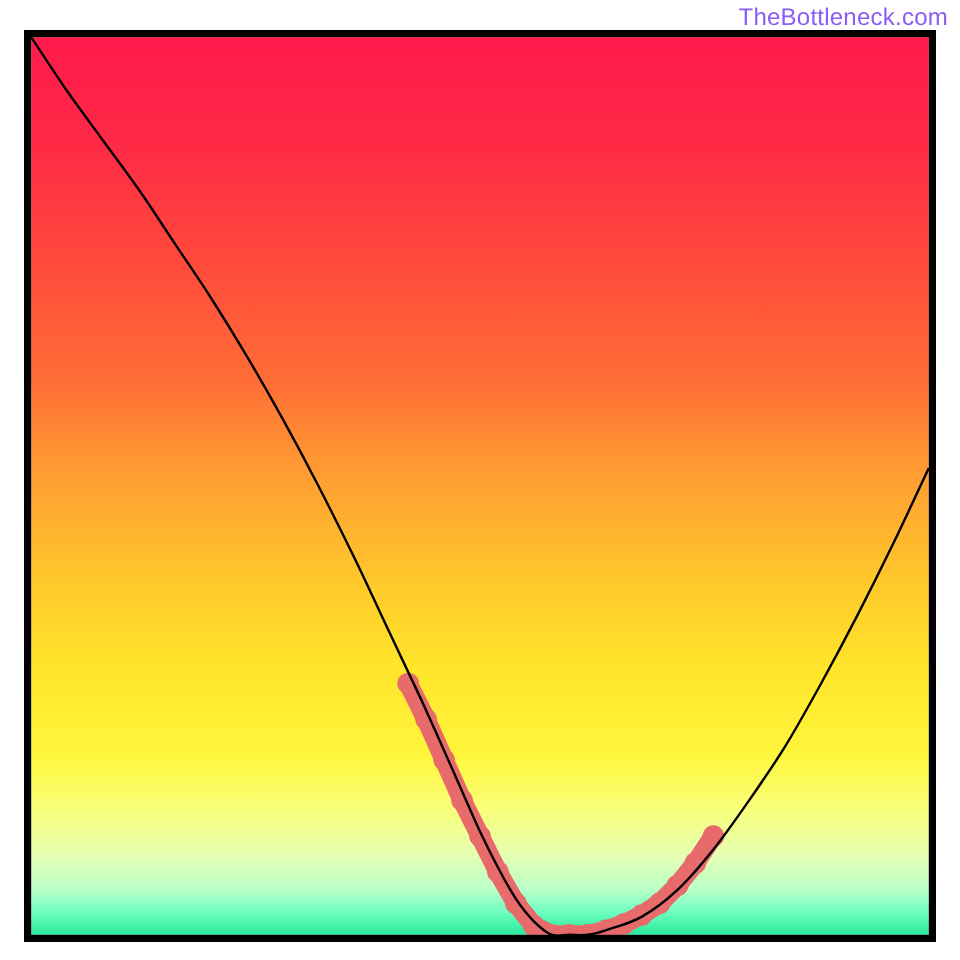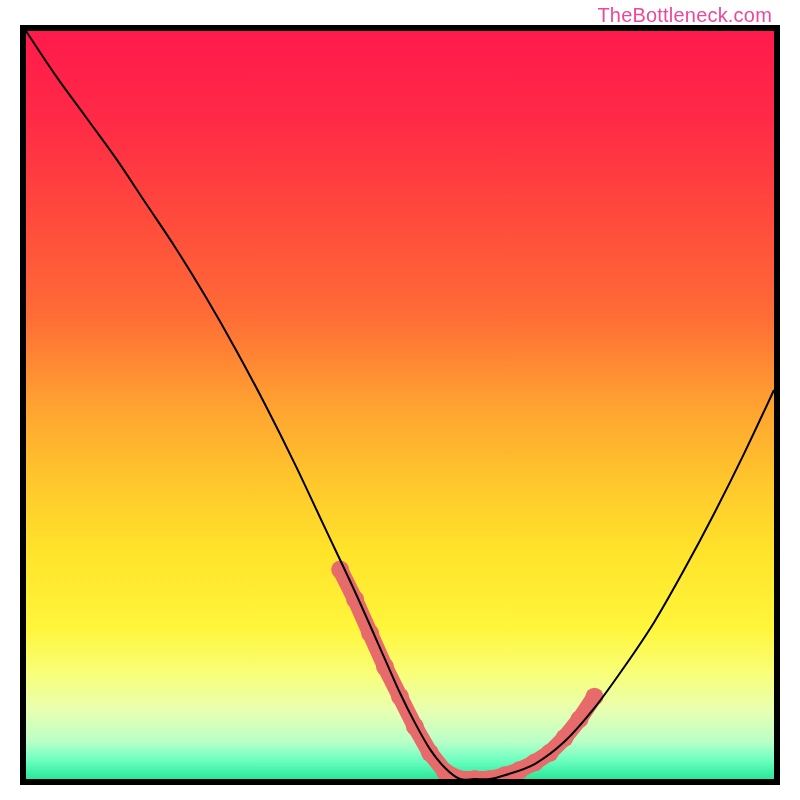--- a/index.html
+++ b/index.html
@@ -7,22 +7,22 @@
     padding: 0;
     background: #ffffff;
     width: 800px;
     height: 800px;
     position: relative;
     font-family: Arial, Helvetica, sans-serif;
   }
   .watermark {
     position: absolute;
     top: 4px;
-    right: 28px;
-    color: #ec4899;
+    right: 10px;
+    color: #8b5cf6;
     font-size: 20px;
     font-weight: 500;
     letter-spacing: 0.2px;
   }
   .frame {
     position: absolute;
     left: 20px;
     top: 25px;
     width: 760px;
     height: 760px;

